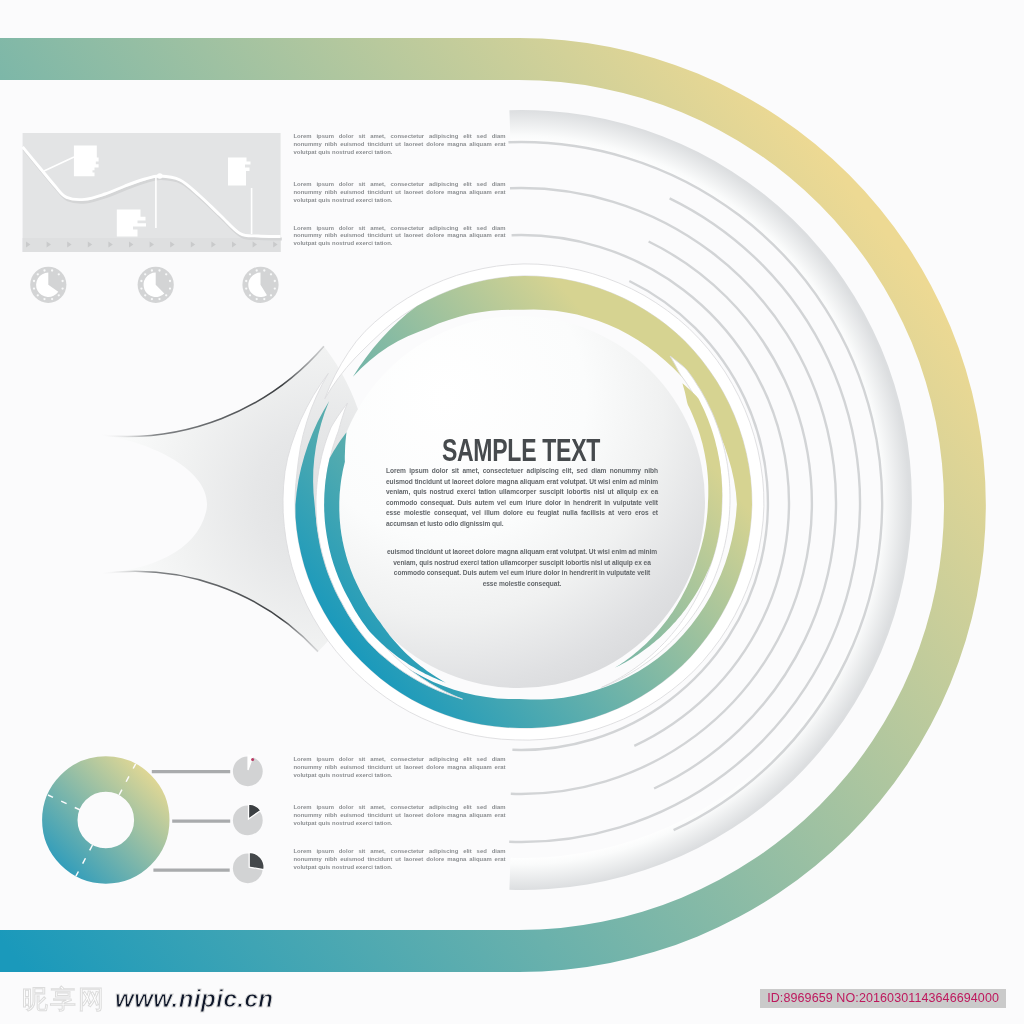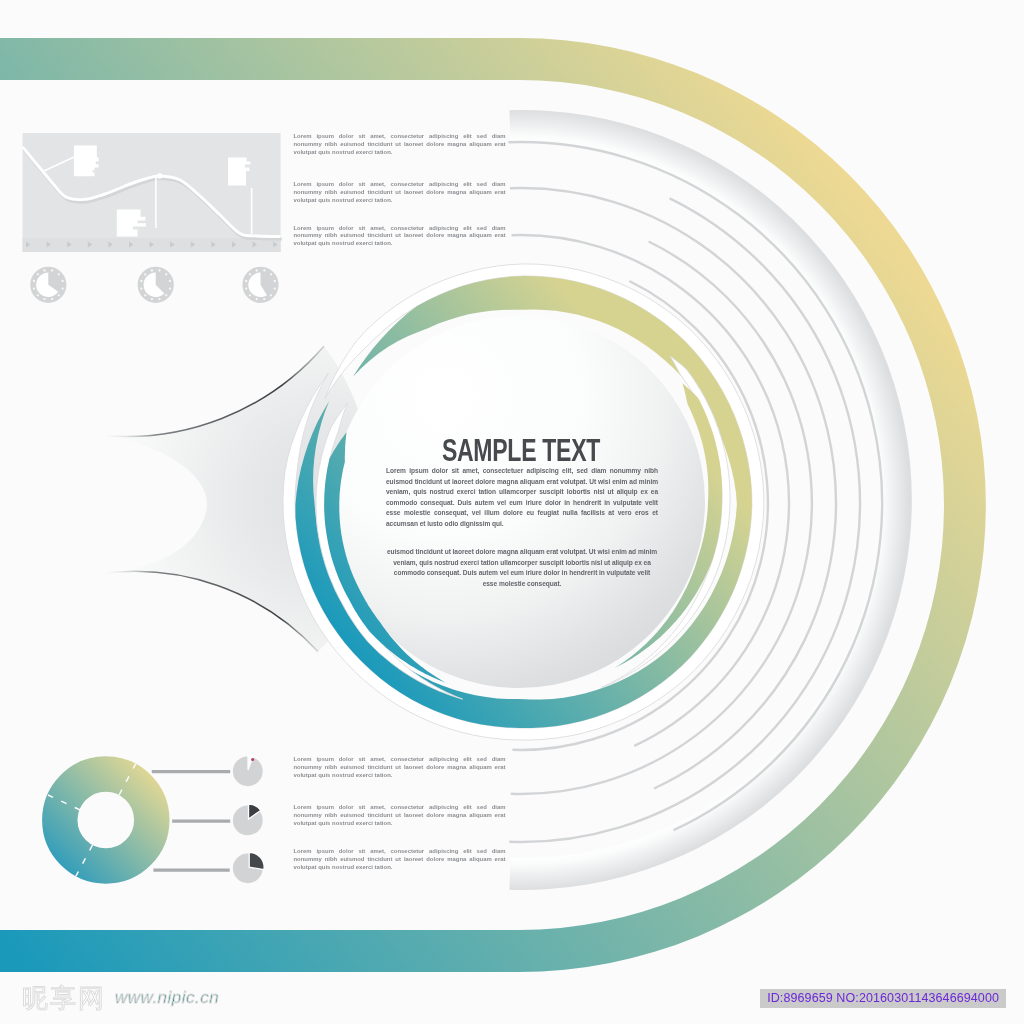--- a/index.html
+++ b/index.html
@@ -14,23 +14,23 @@
       text-align:justify;font-weight:bold;letter-spacing:-0.05px;}
   #body1{left:386px;top:466px;width:272px;}
   #body2{left:386px;top:547px;width:272px;text-align:center;}
   .blk{position:absolute;color:#8b8e91;font-size:5.9px;line-height:7.9px;font-weight:bold;
        text-align:justify;width:212px;letter-spacing:0.02px;}
   #tb1{left:293.5px;top:133px;} #tb2{left:293.5px;top:181px;} #tb3{left:293.5px;top:224.5px;}
   #bb1{left:293.5px;top:756px;} #bb2{left:293.5px;top:804px;} #bb3{left:293.5px;top:848px;}
   #wm{position:absolute;left:22px;top:985px;display:flex;align-items:center;gap:9px;}
   #wm .cn{font-size:26px;font-weight:normal;color:#ffffff;
       -webkit-text-stroke:1px #dcdcdc;letter-spacing:2px;line-height:1;}
-  #wm .url{font-size:17px;font-style:italic;font-weight:normal;color:#0f766e;
+  #wm .url{font-size:24px;font-style:italic;font-weight:bold;color:#0f172a;
       -webkit-text-stroke:1px #dcdcdc;letter-spacing:0.5px;}
-  #idtag{position:absolute;right:18px;top:989px;background:#cacaca;color:#6d28d9;
+  #idtag{position:absolute;right:18px;top:989px;background:#cacaca;color:#be185d;
       font-size:12.5px;padding:2px 7px 3px;letter-spacing:0.1px;}
 </style>
 </head>
 <body>
 
 <div id="stage">
 
   <svg class="layer" viewBox="0 0 1024 1024">
     <defs>
       <linearGradient id="gBig" x1="-456" y1="356" x2="437" y2="-342" gradientUnits="userSpaceOnUse">

